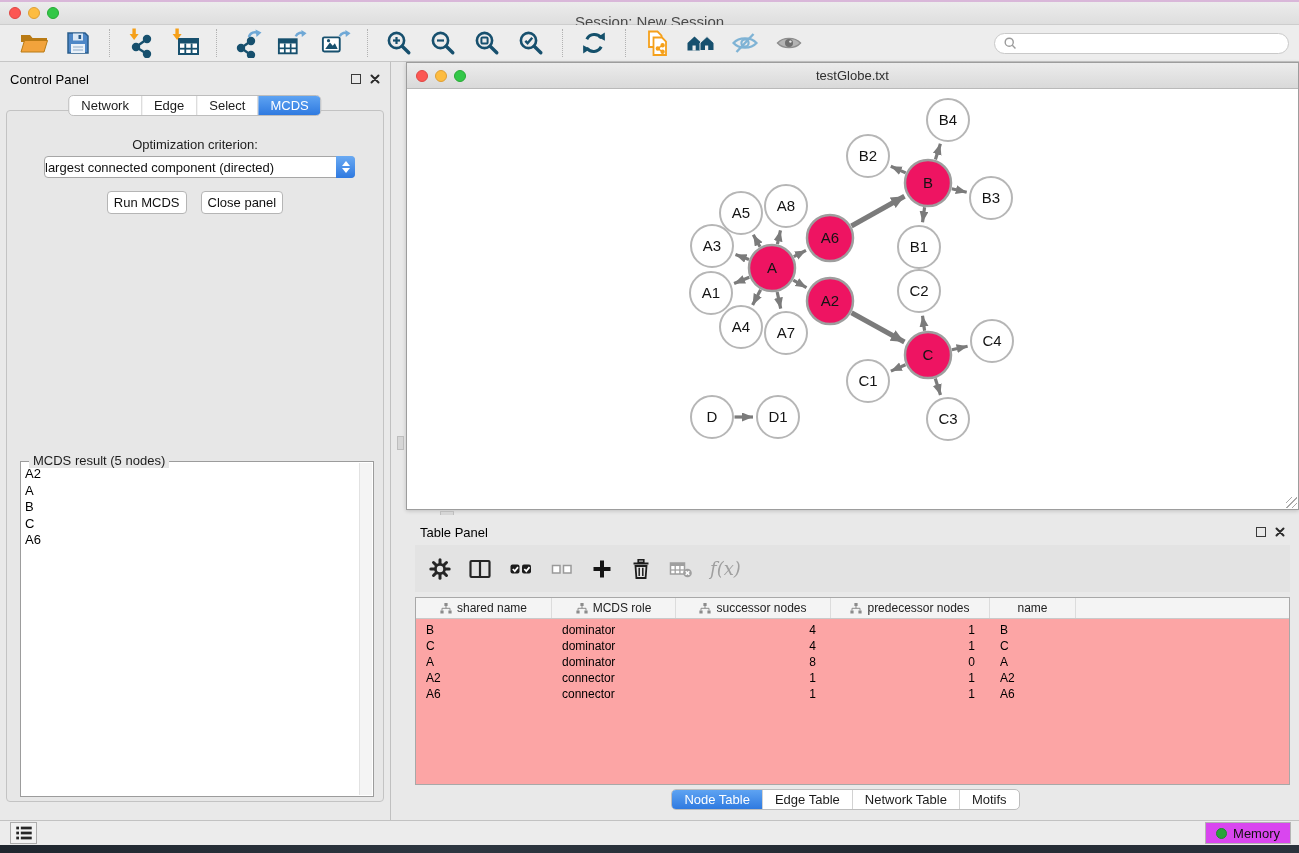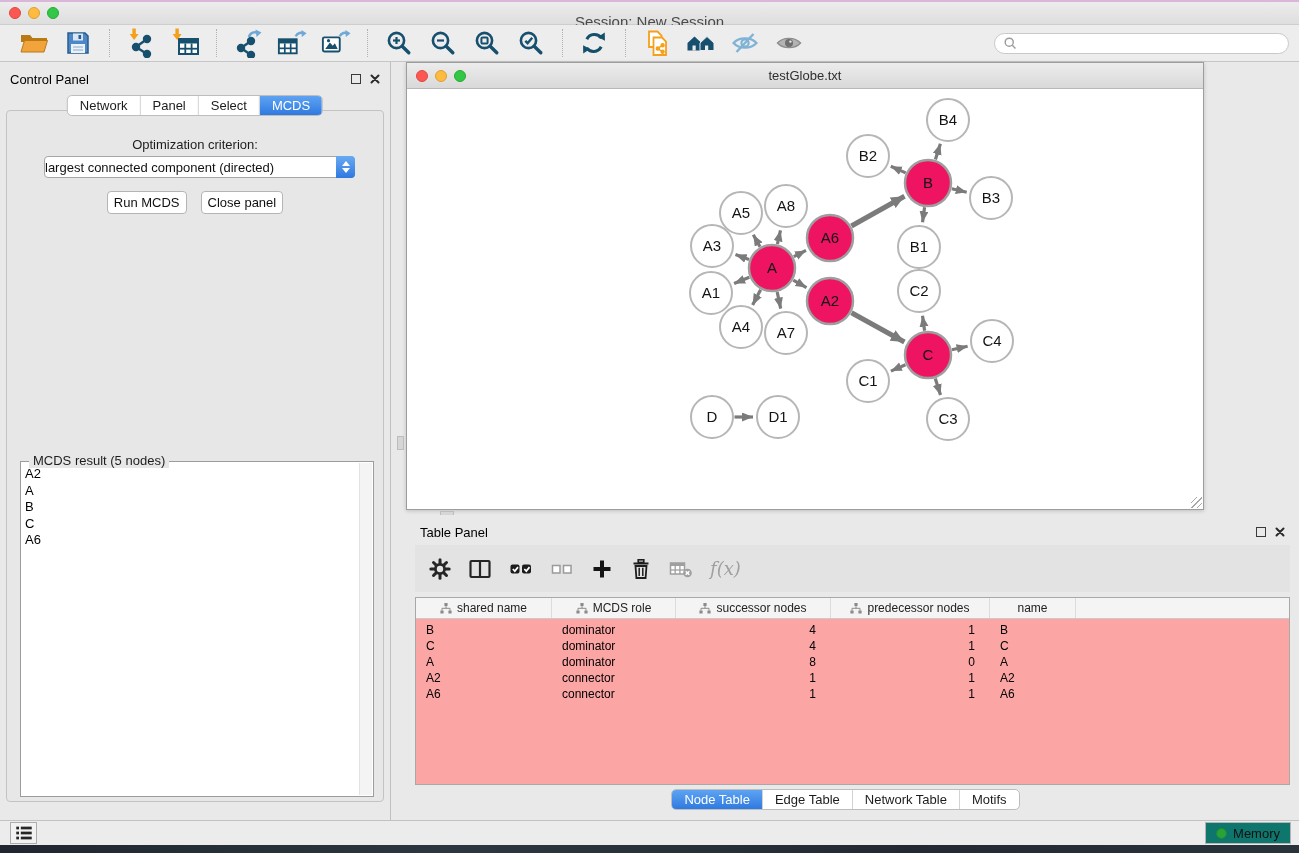--- a/index.html
+++ b/index.html
@@ -64,21 +64,21 @@
      border-radius:4px; padding:3px 6px; height:23px; }
   .fieldset { position:absolute; top:350px; left:13px; right:9px; bottom:4px;
      background:#fff; border:1px solid #9c9c9c; }
   .legend { position:absolute; top:-9px; left:8px; background:#e7e7e7; padding:0 4px;
      font-size:13px; color:#1d1d1d; }
   .result-list { position:absolute; top:4px; left:4px; right:16px; bottom:2px; overflow:hidden; }
   .res-item { font-size:13px; color:#000; line-height:16.5px; }
   .vtrack { position:absolute; top:1px; right:1px; bottom:1px; width:13px; background:#f4f4f4; border-left:1px solid #e2e2e2; }
 
   
-  .net-window { position:absolute; left:406px; top:0; width:798px; height:448px;
+  .net-window { position:absolute; left:406px; top:0; width:893px; height:448px;
      border:1px solid #9d9d9d; background:#fff; box-shadow:0 1px 4px rgba(0,0,0,0.18); }
   .nw-titlebar { position:absolute; top:0; left:0; right:0; height:26px;
      background:linear-gradient(#ececec,#d9d9d9); border-bottom:1px solid #b9b9b9;
      display:flex; align-items:center; }
   .nw-title { position:absolute; left:0; right:0; text-align:center; font-size:13px; color:#2f2f2f; }
   .nw-canvas { position:absolute; top:27px; left:0; right:0; bottom:0; background:#fff; }
   .resize-grip { position:absolute; right:1px; bottom:1px; width:11px; height:11px;
      background:repeating-linear-gradient(-45deg, transparent 0, transparent 3px, #a8a8a8 3px, #a8a8a8 4px); }
   .v-handle { position:absolute; left:397px; top:374px; width:7px; height:14px; background:#d6d6d6; border:1px solid #bdbdbd; }
   .h-handle { position:absolute; left:440px; top:449px; width:14px; height:7px; background:#d6d6d6; border:1px solid #bdbdbd; }
@@ -100,21 +100,21 @@
   .trow { display:flex; height:16px; align-items:center; }
   .td { font-size:12px; color:#000; white-space:nowrap; }
   .td.left { text-align:left; padding-left:10px; }
   .td.right { text-align:right; padding-right:15px; }
   .tp-tabs-wrap { position:absolute; top:274px; width:100%; text-align:center; }
 
   
   .statusbar { position:absolute; top:820px; left:0; right:0; height:25px; background:#ececec; border-top:1px solid #c2c2c2; }
   .sb-list-btn { position:absolute; left:10px; top:1px; width:27px; height:22px; background:#f2f2f2;
      border:1px solid #adadad; display:flex; align-items:center; justify-content:center; }
-  .memory-btn { position:absolute; right:8px; top:1px; height:22px; background:#0f766e; border:1px solid #b4b4b4;
+  .memory-btn { position:absolute; right:8px; top:1px; height:22px; background:#d946ef; border:1px solid #b4b4b4;
      display:flex; align-items:center; gap:6px; padding:0 10px; font-size:13px; color:#111; }
   .memory-dot { width:11px; height:11px; border-radius:50%; background:#28a23a; border:1px solid #1d8a2e; }
 
   .graph-node text { font-size:15px; fill:#141414; }
 </style>
 </head>
 <body>
 
 <div id="root">
   <div class="desktop-top"></div>
@@ -303,21 +303,21 @@
           <span class="float-ic"></span>
           <span>
             <svg width="10" height="10" viewBox="0 0 10 10">
                 <path d="M1.5 1.5 L8.5 8.5 M8.5 1.5 L1.5 8.5" stroke="#2b2b2b" stroke-width="2" stroke-linecap="round"></path>
               </svg>
           </span>
         </span>
       </div>
       <div class="seg" id="cp-tabs">
           <span class="tab">Network</span>
-          <span class="tab">Panel</span>
+          <span class="tab">Edge</span>
           <span class="tab">Select</span>
           <span class="tab active">MCDS</span>
         </div>
       <div class="cp-inner">
         <div class="opt-label">Optimization criterion:</div>
         <div class="mac-select">
           <span class="select-text">largest connected component (directed)</span>
           <span class="stepper">
               <i class="up"></i>
               <i class="dn"></i>

